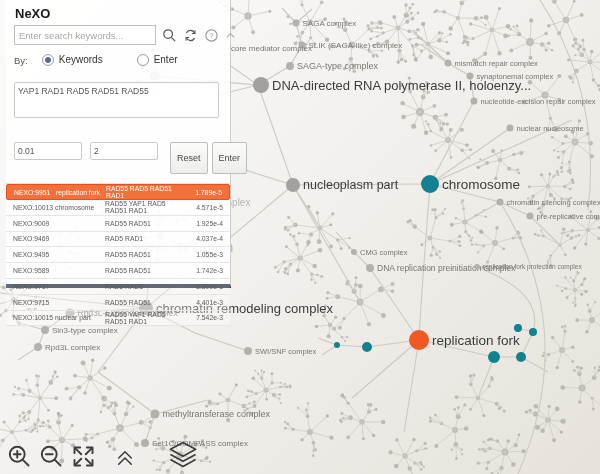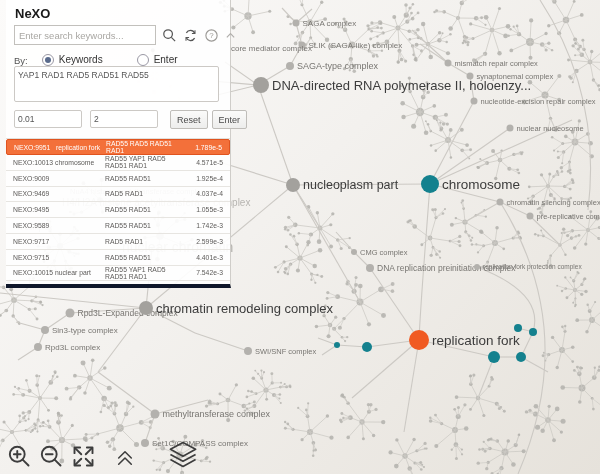--- a/index.html
+++ b/index.html
@@ -26,29 +26,29 @@
   .icon-btn{margin-left:6px;display:inline-flex;cursor:pointer;}
   .by-row{display:flex;align-items:center;padding:9px 8px 0 8px;font-size:9.5px;color:#555;}
   .radio-label{display:inline-flex;align-items:flex-start;margin-left:14px;color:#333;font-size:10px;}
   .radio{width:10px;height:10px;border:1px solid #9a98a4;border-radius:50%;margin-right:5px;
     display:inline-block;position:relative;background:#fff;}
   .radio.checked::after{content:"";position:absolute;left:2px;top:2px;width:6px;height:6px;
     border-radius:50%;background:#5a6b8c;}
   .radio-label.second{margin-left:34px;}
   .te-heading{font-size:11.5px;color:#5a5856;padding:16px 8px 4px 8px;}
   .te-textarea{
-    width:205px;height:36px;margin:0 8px;border:1px solid #ccc9c5;border-radius:2px;
+    width:205px;height:36px;margin:16px 8px;border:1px solid #ccc9c5;border-radius:2px;
     font-family:"Liberation Sans",sans-serif;font-size:8.5px;color:#555;padding:3px;
     resize:none;background:rgba(255,255,255,0.9);outline:none;box-sizing:border-box;display:block;
   }
   .controls-row{display:flex;align-items:flex-start;padding:8px 8px 0 8px;}
   .num-input{width:60px;height:16px;border:1px solid #ccc9c5;border-radius:2px;
     font-size:8.5px;color:#555;padding:0 3px;margin-right:8px;background:rgba(255,255,255,0.9);outline:none;}
   .btn{
-    height:19px;font-size:9px;color:#4a4a4a;border:1px solid #bfbdb9;border-radius:2px;
+    height:32px;font-size:9px;color:#4a4a4a;border:1px solid #bfbdb9;border-radius:2px;
     background:linear-gradient(#fbfbfa,#ededec);padding:0 6px;margin-left:4px;cursor:pointer;
   }
   .results{margin-top:9px;border-top:1px solid #e2e0dc;}
   .r-row{
     display:flex;align-items:center;height:14.8px;border-bottom:1px solid #e7e5e1;
     font-size:6.8px;color:#5c5a58;padding:0 7px;cursor:pointer;background:rgba(255,255,255,0.35);
   }
   .r-row .c-id{width:42px;}
   .r-row .c-term{width:50px;}
   .r-row .c-genes{flex:1;}

